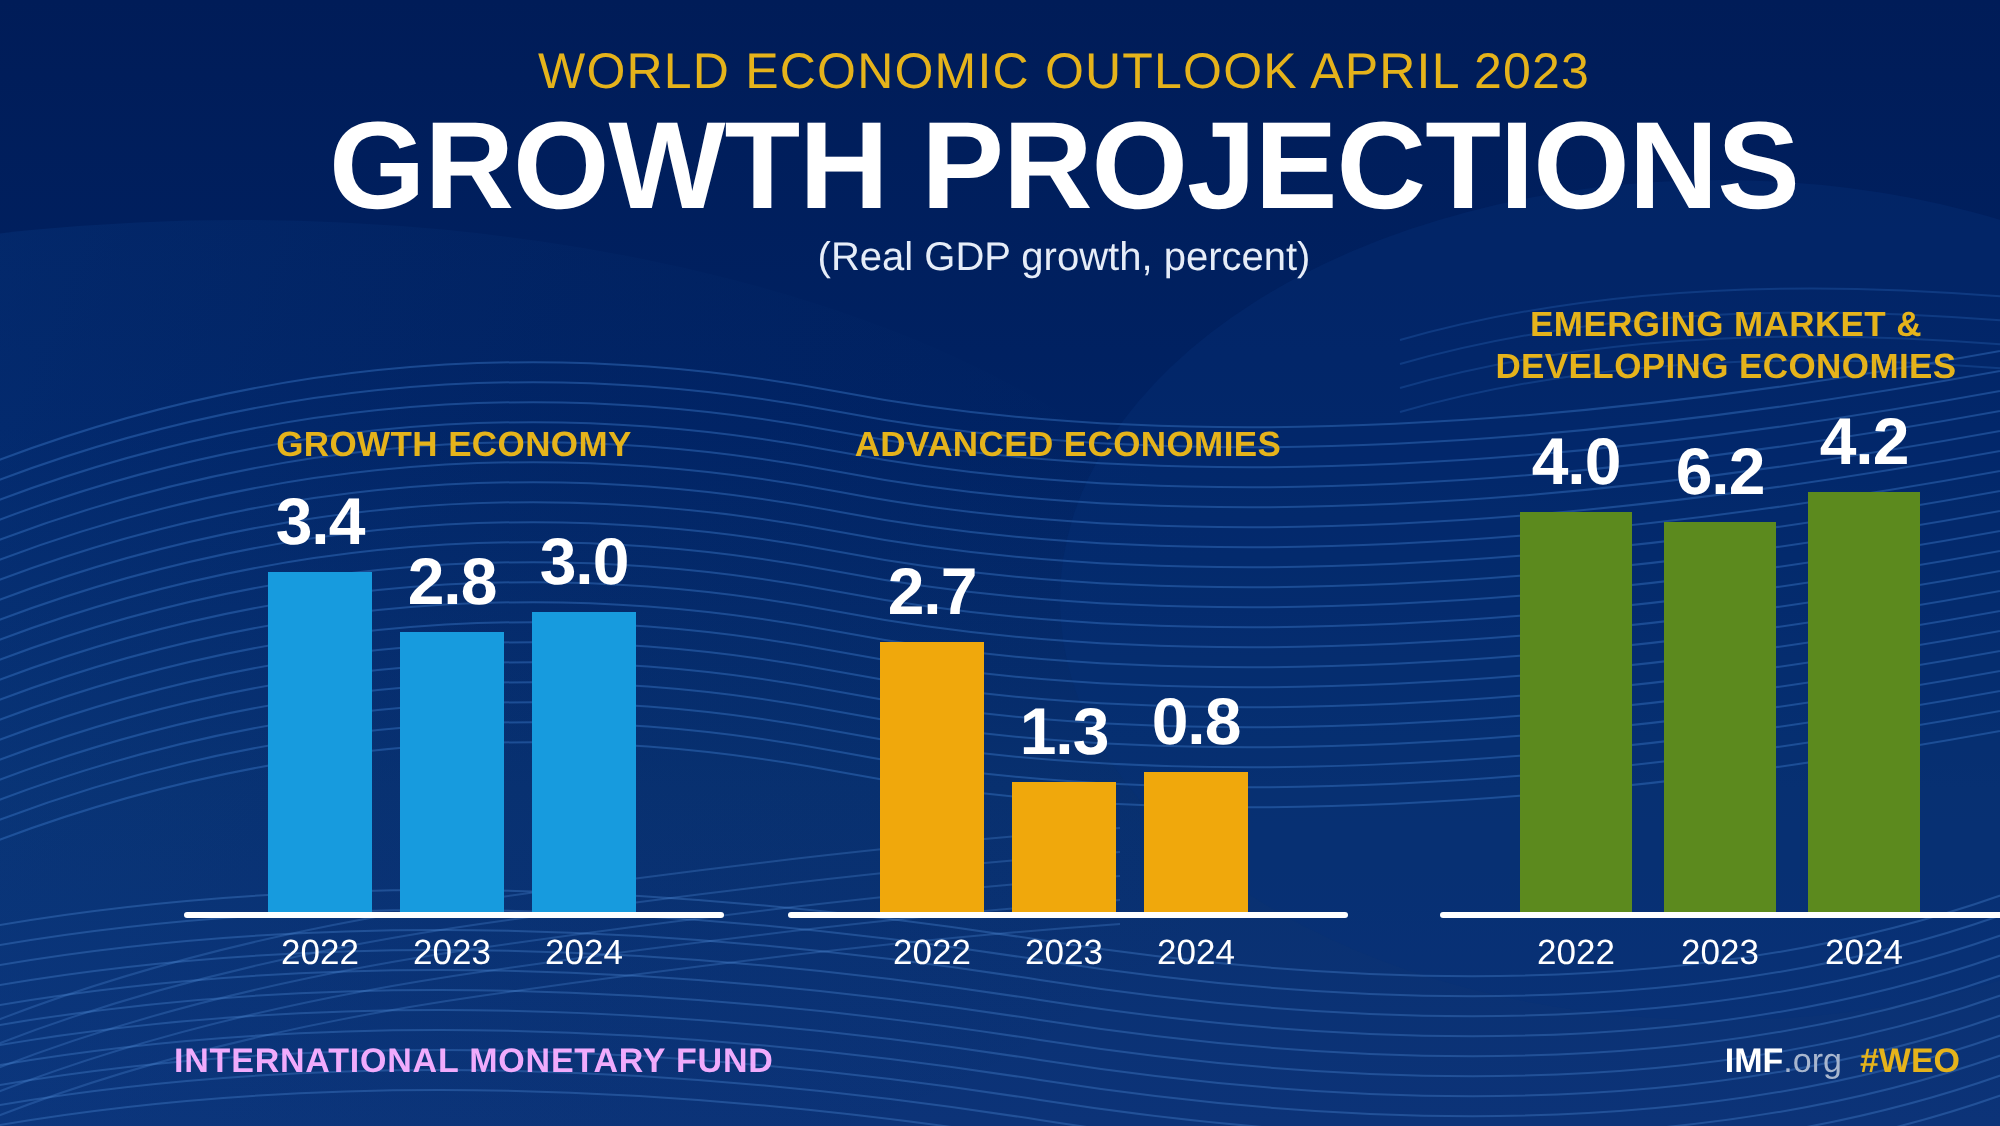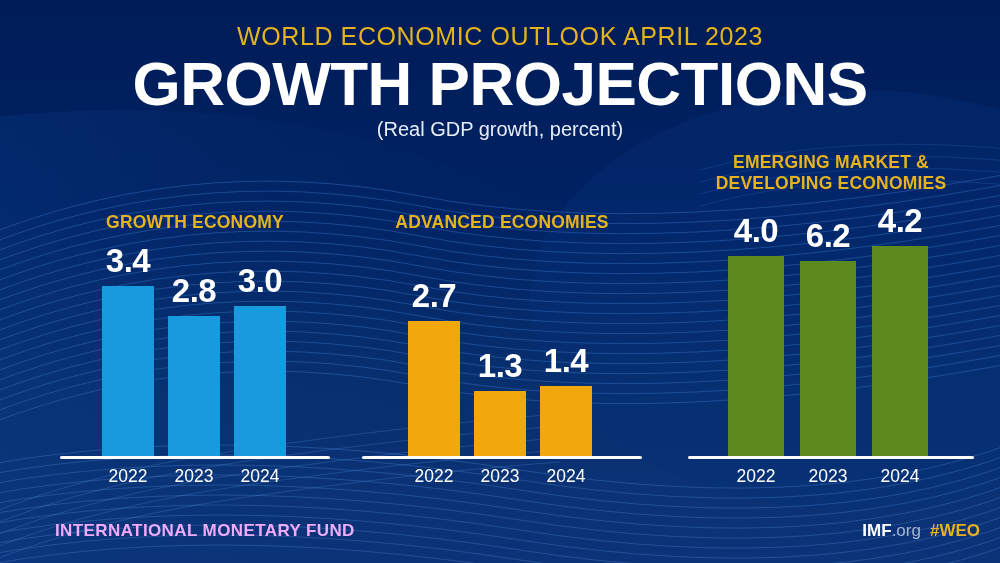--- a/index.html
+++ b/index.html
@@ -7,21 +7,21 @@
   body {
     font-family:"Liberation Sans", sans-serif;
     background:#001C58;
     position:relative;
   }
 
   
   #bg { position:absolute; inset:0; z-index:0; }
 
   
-  #stage { position:absolute; inset:0; z-index:2; }
+  #stage { position:absolute; inset:0; z-index:2;margin-left:32px; }
 
   
   .eyebrow {
     position:absolute; top:22px; left:0; width:1000px; text-align:center;
     color:#E5B31B; font-size:25px; letter-spacing:.6px; font-weight:400;
   }
   .maintitle {
     position:absolute; top:52px; left:0; width:1000px; text-align:center;
     color:#FFFFFF; font-size:62px; font-weight:700; letter-spacing:-.5px;
     line-height:1.02;
@@ -171,21 +171,21 @@
       <div class="panel" style="left: 362px; top: 0px; width: 280px; height: 563px;">
         <div class="panel-title" style="top: 212px;">ADVANCED ECONOMIES</div>
         <div class="axis" style="top: 456px; left: 0px; width: 280px;"></div>
         <div class="bar" style="left: 46px; top: 321px; width: 52px; height: 135px; background: rgb(240, 168, 12); bottom: auto;"></div>
         <div class="barval" style="left: 27px; top: 277px;">2.7</div>
         <div class="xlabel" style="left: 27px; top: 466px;">2022</div>
         <div class="bar" style="left: 112px; top: 391px; width: 52px; height: 65px; background: rgb(240, 168, 12); bottom: auto;"></div>
         <div class="barval" style="left: 93px; top: 347px;">1.3</div>
         <div class="xlabel" style="left: 93px; top: 466px;">2023</div>
         <div class="bar" style="left: 178px; top: 386px; width: 52px; height: 70px; background: rgb(240, 168, 12); bottom: auto;"></div>
-        <div class="barval" style="left: 159px; top: 342px;">1.4</div>
+        <div class="barval" style="left: 159px; top: 342px;">0.8</div>
         <div class="xlabel" style="left: 159px; top: 466px;">2024</div>
       </div>
       <div class="panel" style="left: 688px; top: 0px; width: 286px; height: 563px;">
         <div class="panel-title" style="top: 152px;">EMERGING MARKET &amp;
 DEVELOPING ECONOMIES</div>
         <div class="axis" style="top: 456px; left: 0px; width: 286px;"></div>
         <div class="bar" style="left: 40px; top: 256px; width: 56px; height: 200px; background: rgb(92, 138, 30); bottom: auto;"></div>
         <div class="barval" style="left: 23px; top: 212px;">4.0</div>
         <div class="xlabel" style="left: 23px; top: 466px;">2022</div>
         <div class="bar" style="left: 112px; top: 261px; width: 56px; height: 195px; background: rgb(92, 138, 30); bottom: auto;"></div>

